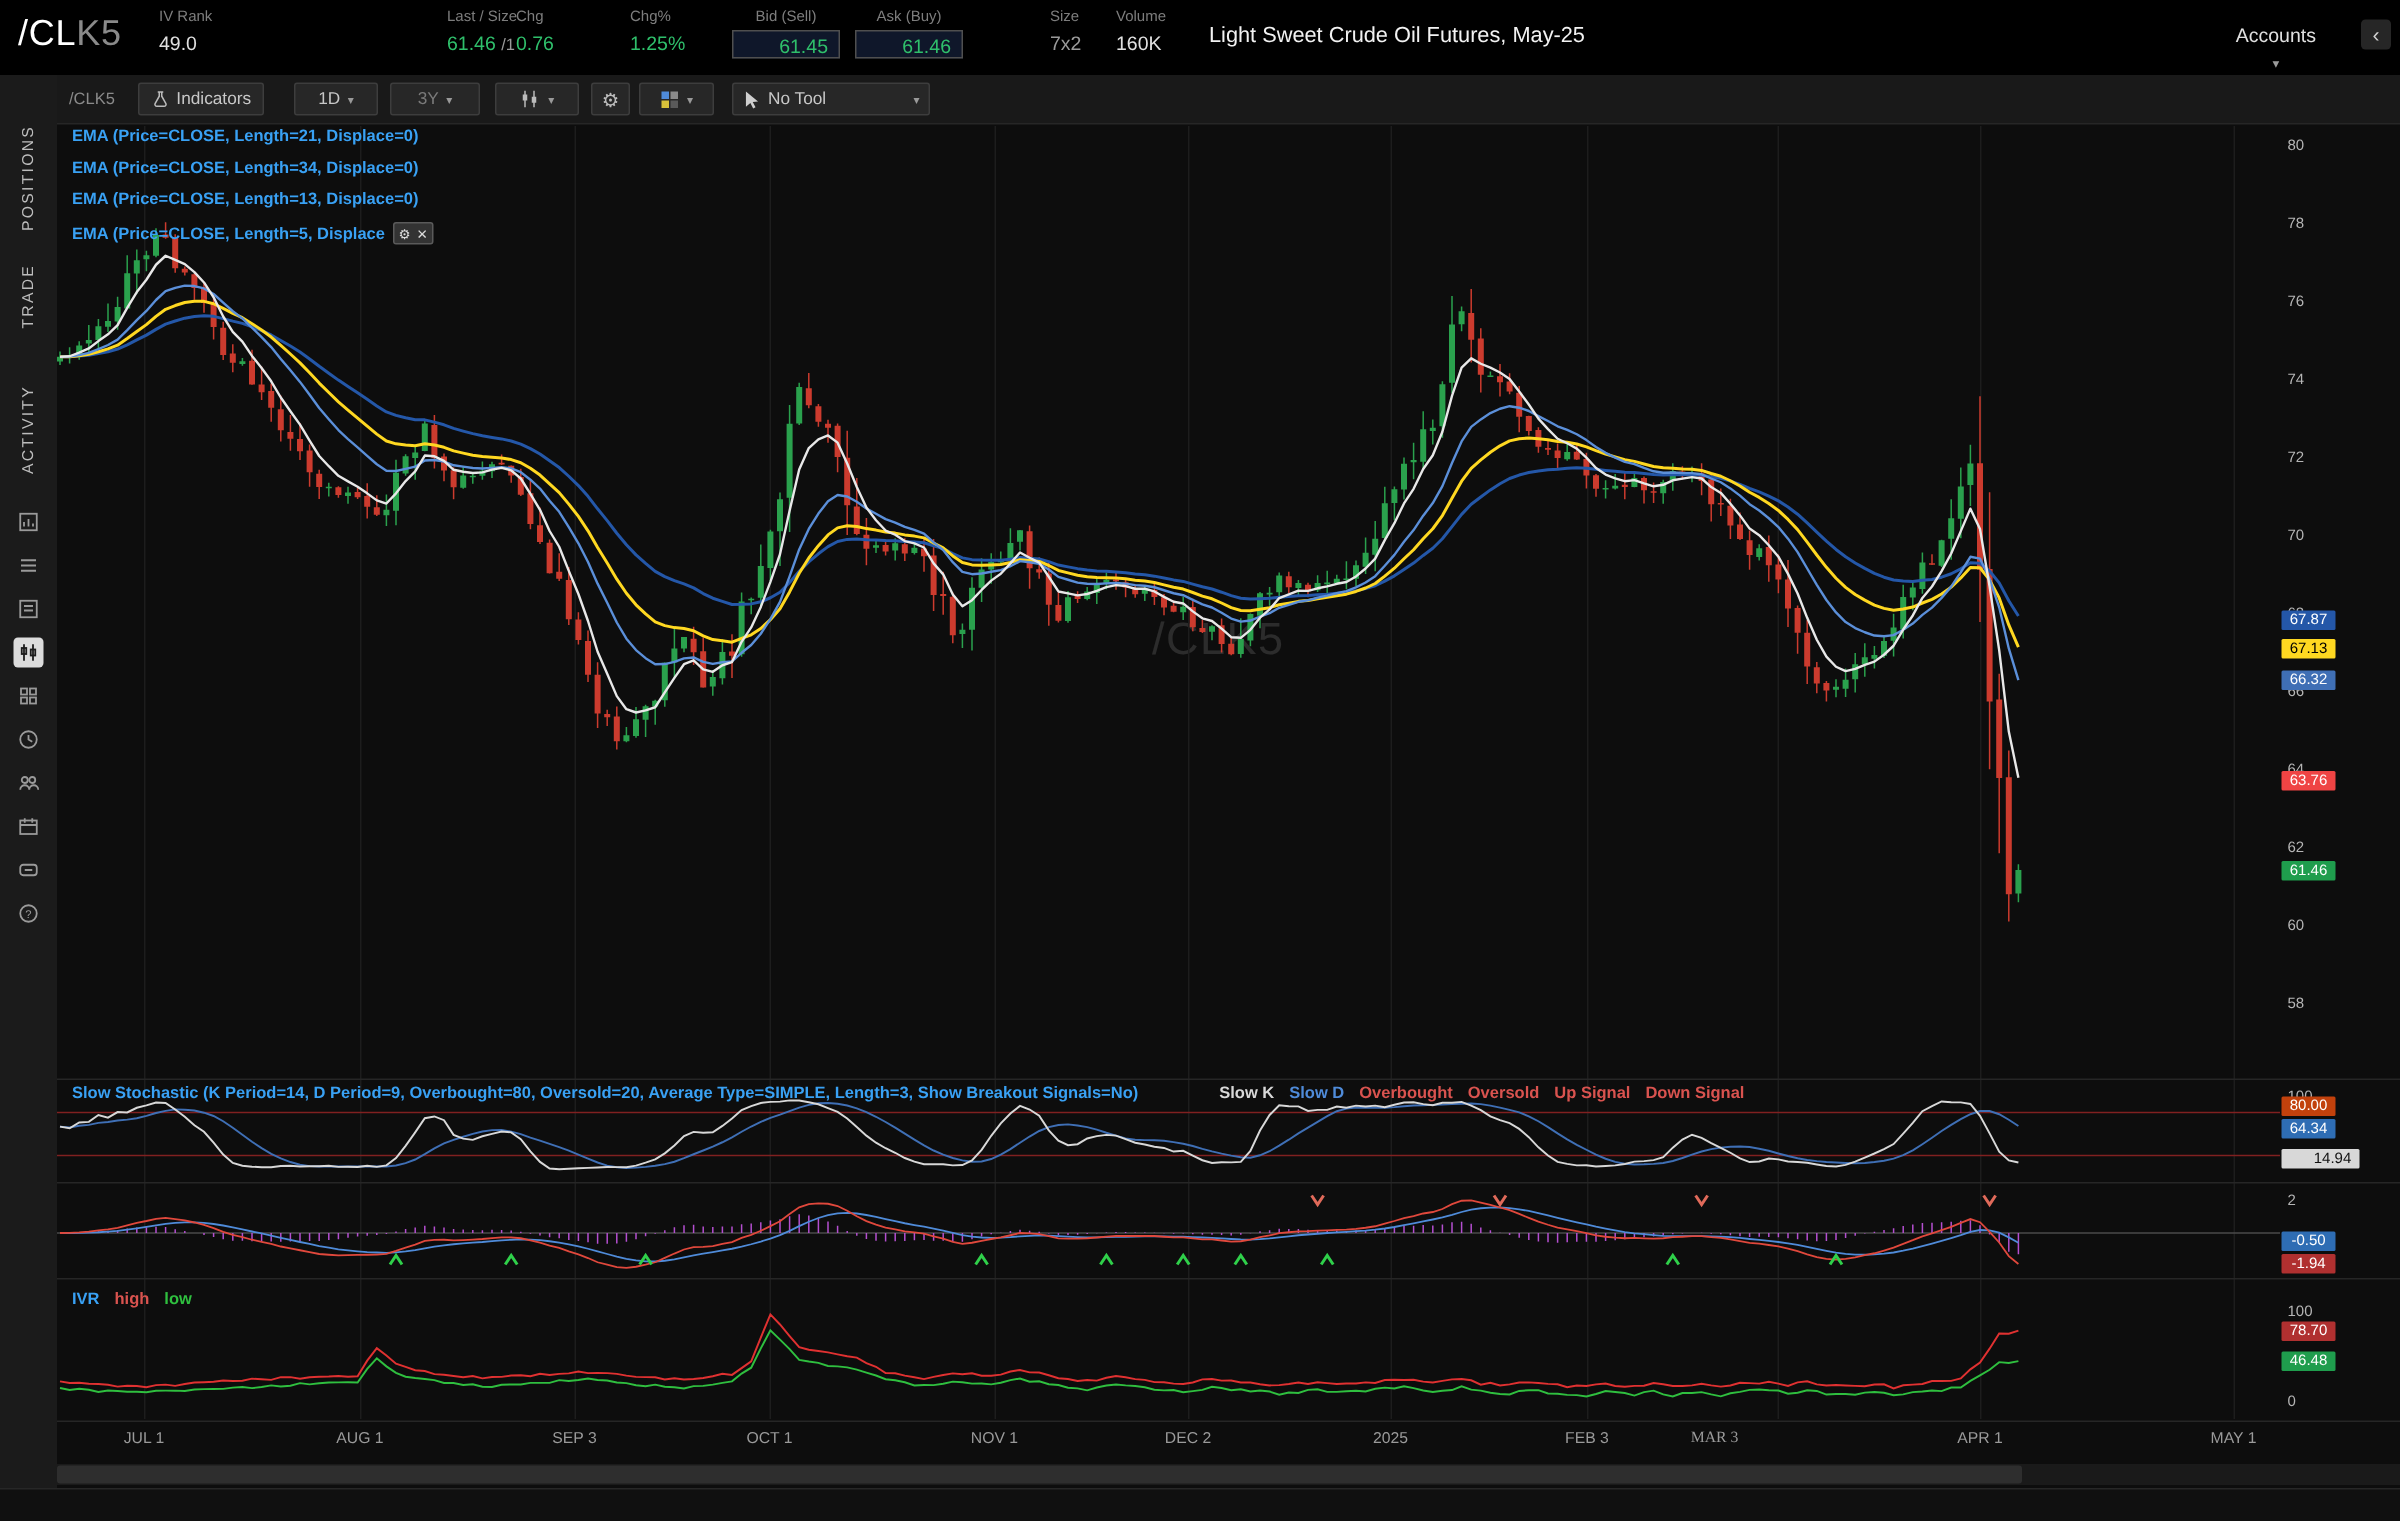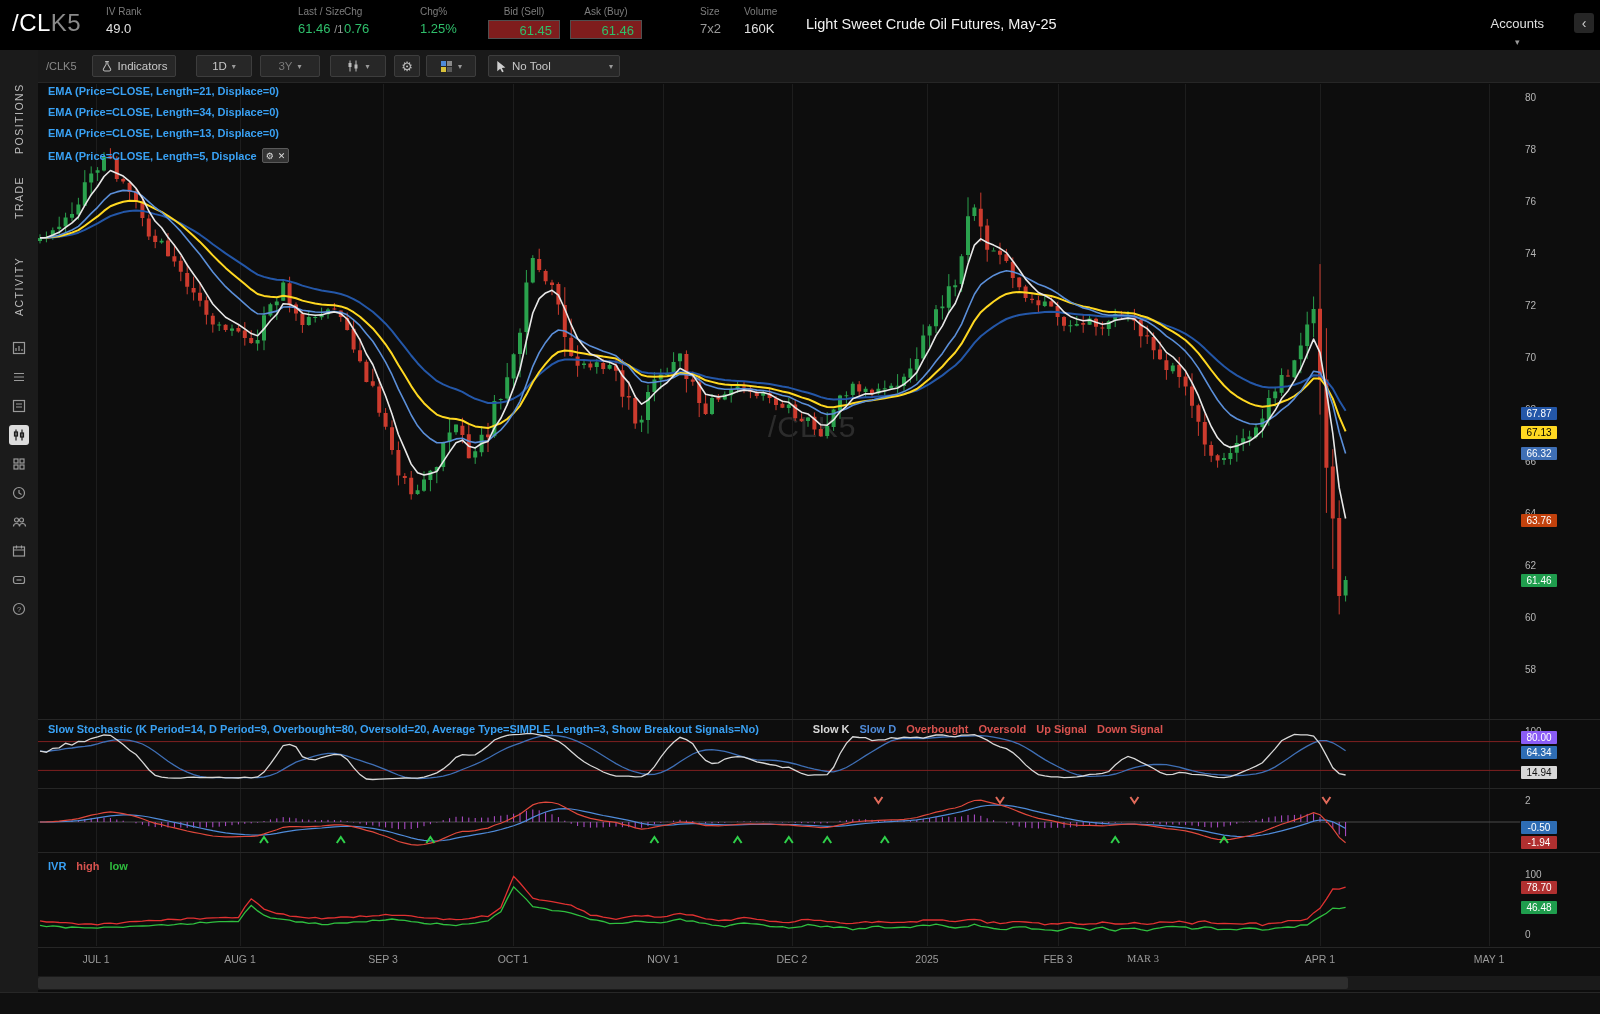--- a/index.html
+++ b/index.html
@@ -10,21 +10,21 @@
   }
   
   #topbar{position:absolute;left:0;top:0;width:1600px;height:50px;background:#000;}
   .sym{position:absolute;left:12px;top:9px;font-size:24px;color:#fff;letter-spacing:.5px;}
   .sym .suffix{color:#8a8a8a;}
   .hgroup{position:absolute;top:0;height:50px;}
   .hlabel{font-size:10px;color:#7d7d7d;margin-top:6px;white-space:nowrap;}
   .hval{font-size:13px;color:#e0e0e0;margin-top:4px;white-space:nowrap;}
   .green{color:#2fbf6b;}
   .dimtxt{color:#9a9a9a;font-size:11px;}
-  .qbox{border:1px solid #4f4f4f;background:#7f1d1d;width:72px;height:19px;margin-top:3px;
+  .qbox{border:1px solid #4f4f4f;background:#0f172a;width:72px;height:19px;margin-top:3px;
         text-align:right;padding:2px 7px 0 0;box-sizing:border-box;font-size:13px;}
   .desc{position:absolute;left:806px;top:16px;font-size:14.5px;color:#f2f2f2;white-space:nowrap;}
   .accounts{position:absolute;right:56px;top:16px;color:#e0e0e0;font-size:13px;display:flex;gap:6px;align-items:center;flex-direction:column;}
   .accounts .chev{color:#9a9a9a;font-size:9px;}
   .collapse{position:absolute;right:6px;top:13px;width:20px;height:20px;background:#262626;border-radius:3px;
             color:#d0d0d0;font-size:14px;display:flex;align-items:center;justify-content:center;}
   
   #sidebar{position:absolute;left:0;top:50px;width:38px;height:964px;background:#1b1b1b;}
   .side-tab{position:absolute;left:0;width:38px;display:flex;align-items:center;justify-content:center;
             writing-mode:vertical-rl;transform:rotate(180deg);
@@ -328,26 +328,26 @@
       <div class="axtick" style="top: 352px;">70</div>
       <div class="axtick" style="top: 404px;">68</div>
       <div class="axtick" style="top: 456px;">66</div>
       <div class="axtick" style="top: 508px;">64</div>
       <div class="axtick" style="top: 560px;">62</div>
       <div class="axtick" style="top: 612px;">60</div>
       <div class="axtick" style="top: 664px;">58</div>
       <div class="axbox" style="top: 406.88px; background: rgb(36, 87, 168); color: rgb(255, 255, 255);">67.87</div>
       <div class="axbox" style="top: 426.12px; background: rgb(255, 216, 33); color: rgb(0, 0, 0);">67.13</div>
       <div class="axbox" style="top: 447.18px; background: rgb(63, 111, 181); color: rgb(255, 255, 255);">66.32</div>
-      <div class="axbox" style="top: 513.74px; background: #c2410c; color: rgb(255, 255, 255);">63.76</div>
+      <div class="axbox" style="top: 513.74px; background: #ef4444; color: rgb(255, 255, 255);">63.76</div>
       <div class="axbox" style="top: 573.54px; background: rgb(31, 157, 77); color: rgb(255, 255, 255);">61.46</div>
       <div class="axtick" style="top: 726px;">100</div>
-      <div class="axbox" style="top: 731.1px; background: #8b5cf6; color: rgb(255, 255, 255);">80.00</div>
+      <div class="axbox" style="top: 731.1px; background: #c2410c; color: rgb(255, 255, 255);">80.00</div>
       <div class="axbox" style="top: 745.617px; background: rgb(46, 109, 180); color: rgb(255, 255, 255);">64.34</div>
-      <div class="axbox" style="top: 766.329px; background: rgb(216, 216, 216); color: rgb(17, 17, 17);">14.94</div>
+      <div class="axbox" style="top: 766.329px; background: rgb(216, 216, 216); color: rgb(17, 17, 17); padding-left: 16px;">14.94</div>
       <div class="axtick" style="top: 795px;">2</div>
       <div class="axbox" style="top: 820.75px; background: rgb(46, 109, 180); color: rgb(255, 255, 255);">-0.50</div>
       <div class="axbox" style="top: 835.87px; background: rgb(176, 48, 48); color: rgb(255, 255, 255);">-1.94</div>
       <div class="axtick" style="top: 869px;">100</div>
       <div class="axtick" style="top: 929px;">0</div>
       <div class="axbox" style="top: 881.28px; background: rgb(176, 48, 48); color: rgb(255, 255, 255);">78.70</div>
       <div class="axbox" style="top: 900.612px; background: rgb(31, 157, 77); color: rgb(255, 255, 255);">46.48</div>
     </div>
   <div id="xaxis" style="position:absolute;left:0;top:0;width:1600px;height:1014px;">
       <div class="month" style="left: 74px;">JUL 1</div>

